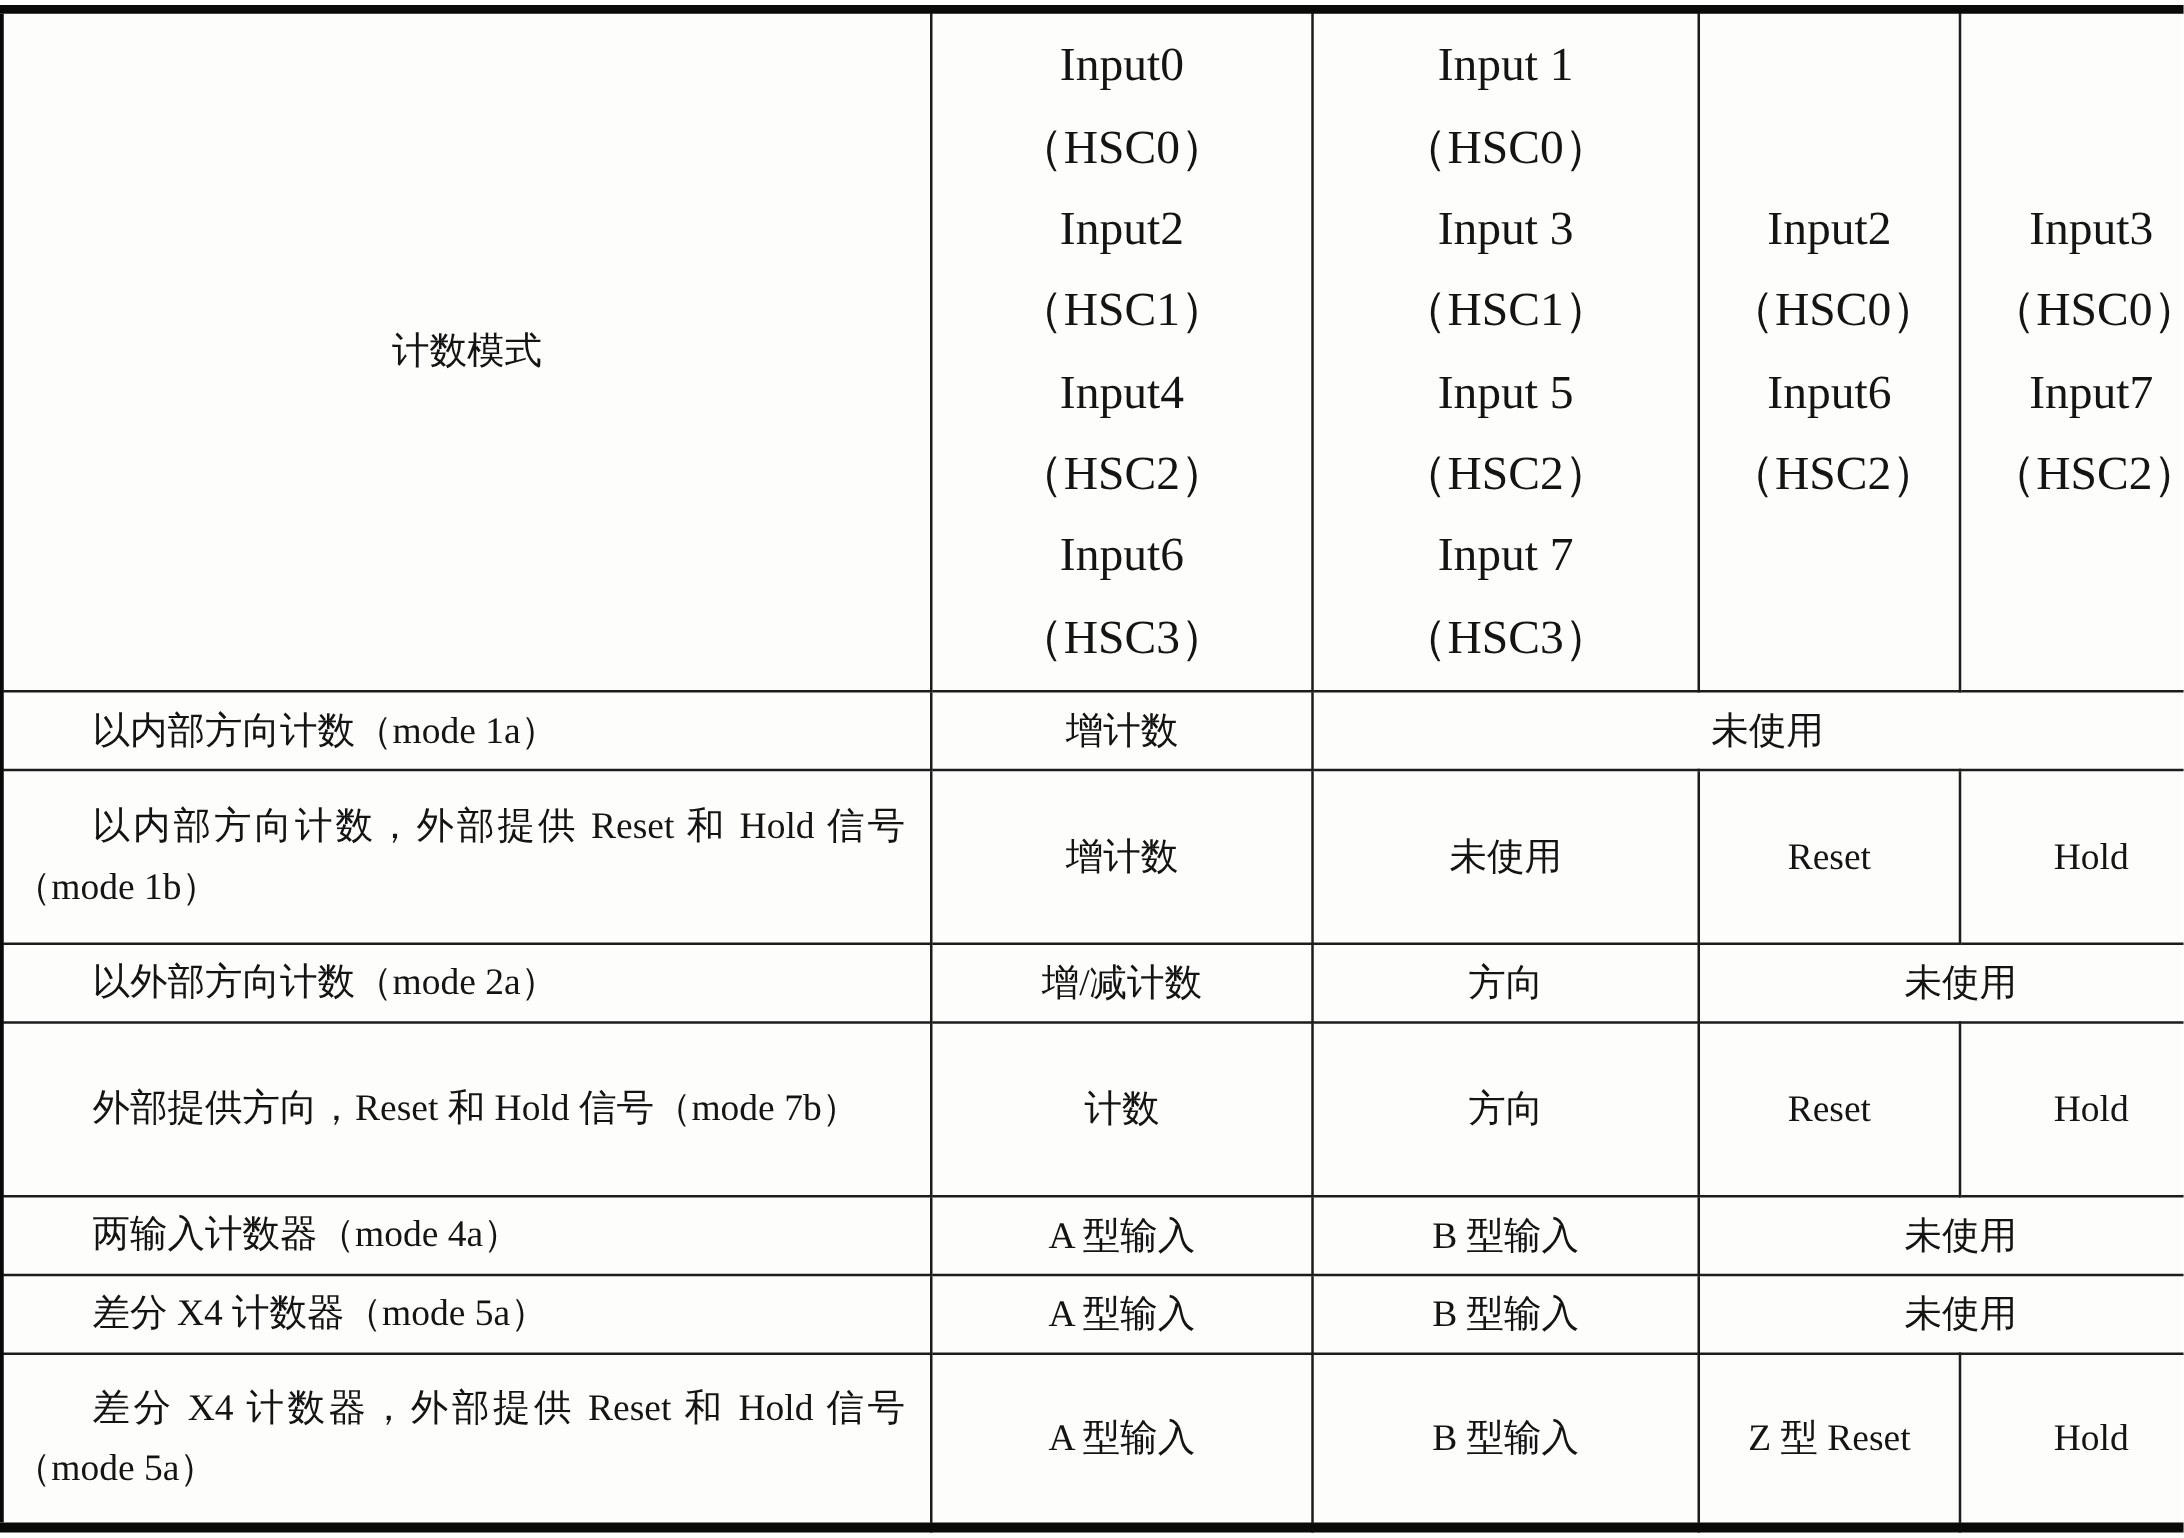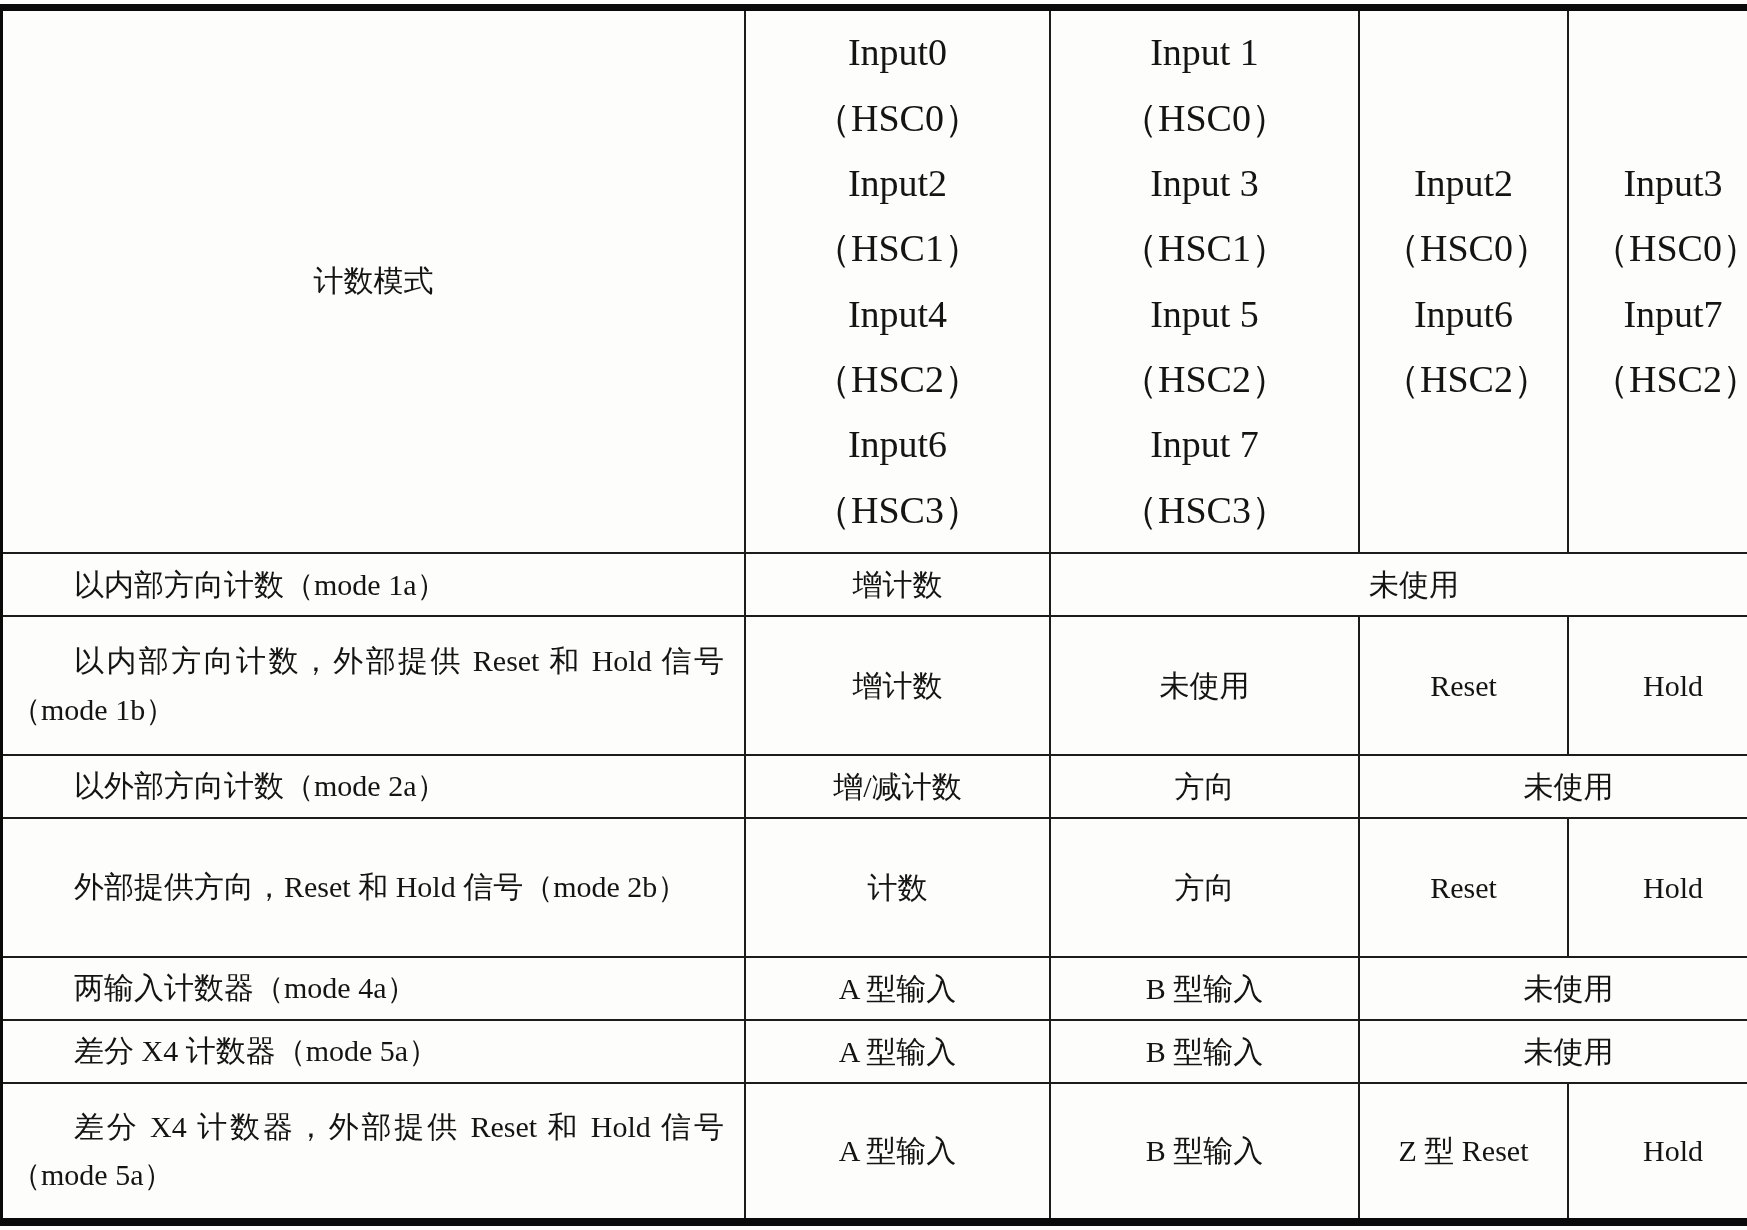--- a/index.html
+++ b/index.html
@@ -100,21 +100,21 @@
 
     <tr class="hs">
       <td class="c-mode">以外部方向计数（mode 2a）</td>
       <td class="c-center">增/减计数</td>
       <td class="c-center">方向</td>
       <td class="c-center" colspan="2">未使用</td>
       <td class="c-val">2</td>
     </tr>
 
     <tr class="ht">
-      <td class="c-mode">外部提供方向，Reset 和 Hold 信号（mode 2b）</td>
+      <td class="c-mode">外部提供方向，Reset 和 Hold 信号（mode 7b）</td>
       <td class="c-center">计数</td>
       <td class="c-center">方向</td>
       <td class="c-center">Reset</td>
       <td class="c-center">Hold</td>
       <td class="c-val">3</td>
     </tr>
 
 
 
     <tr class="hs">

